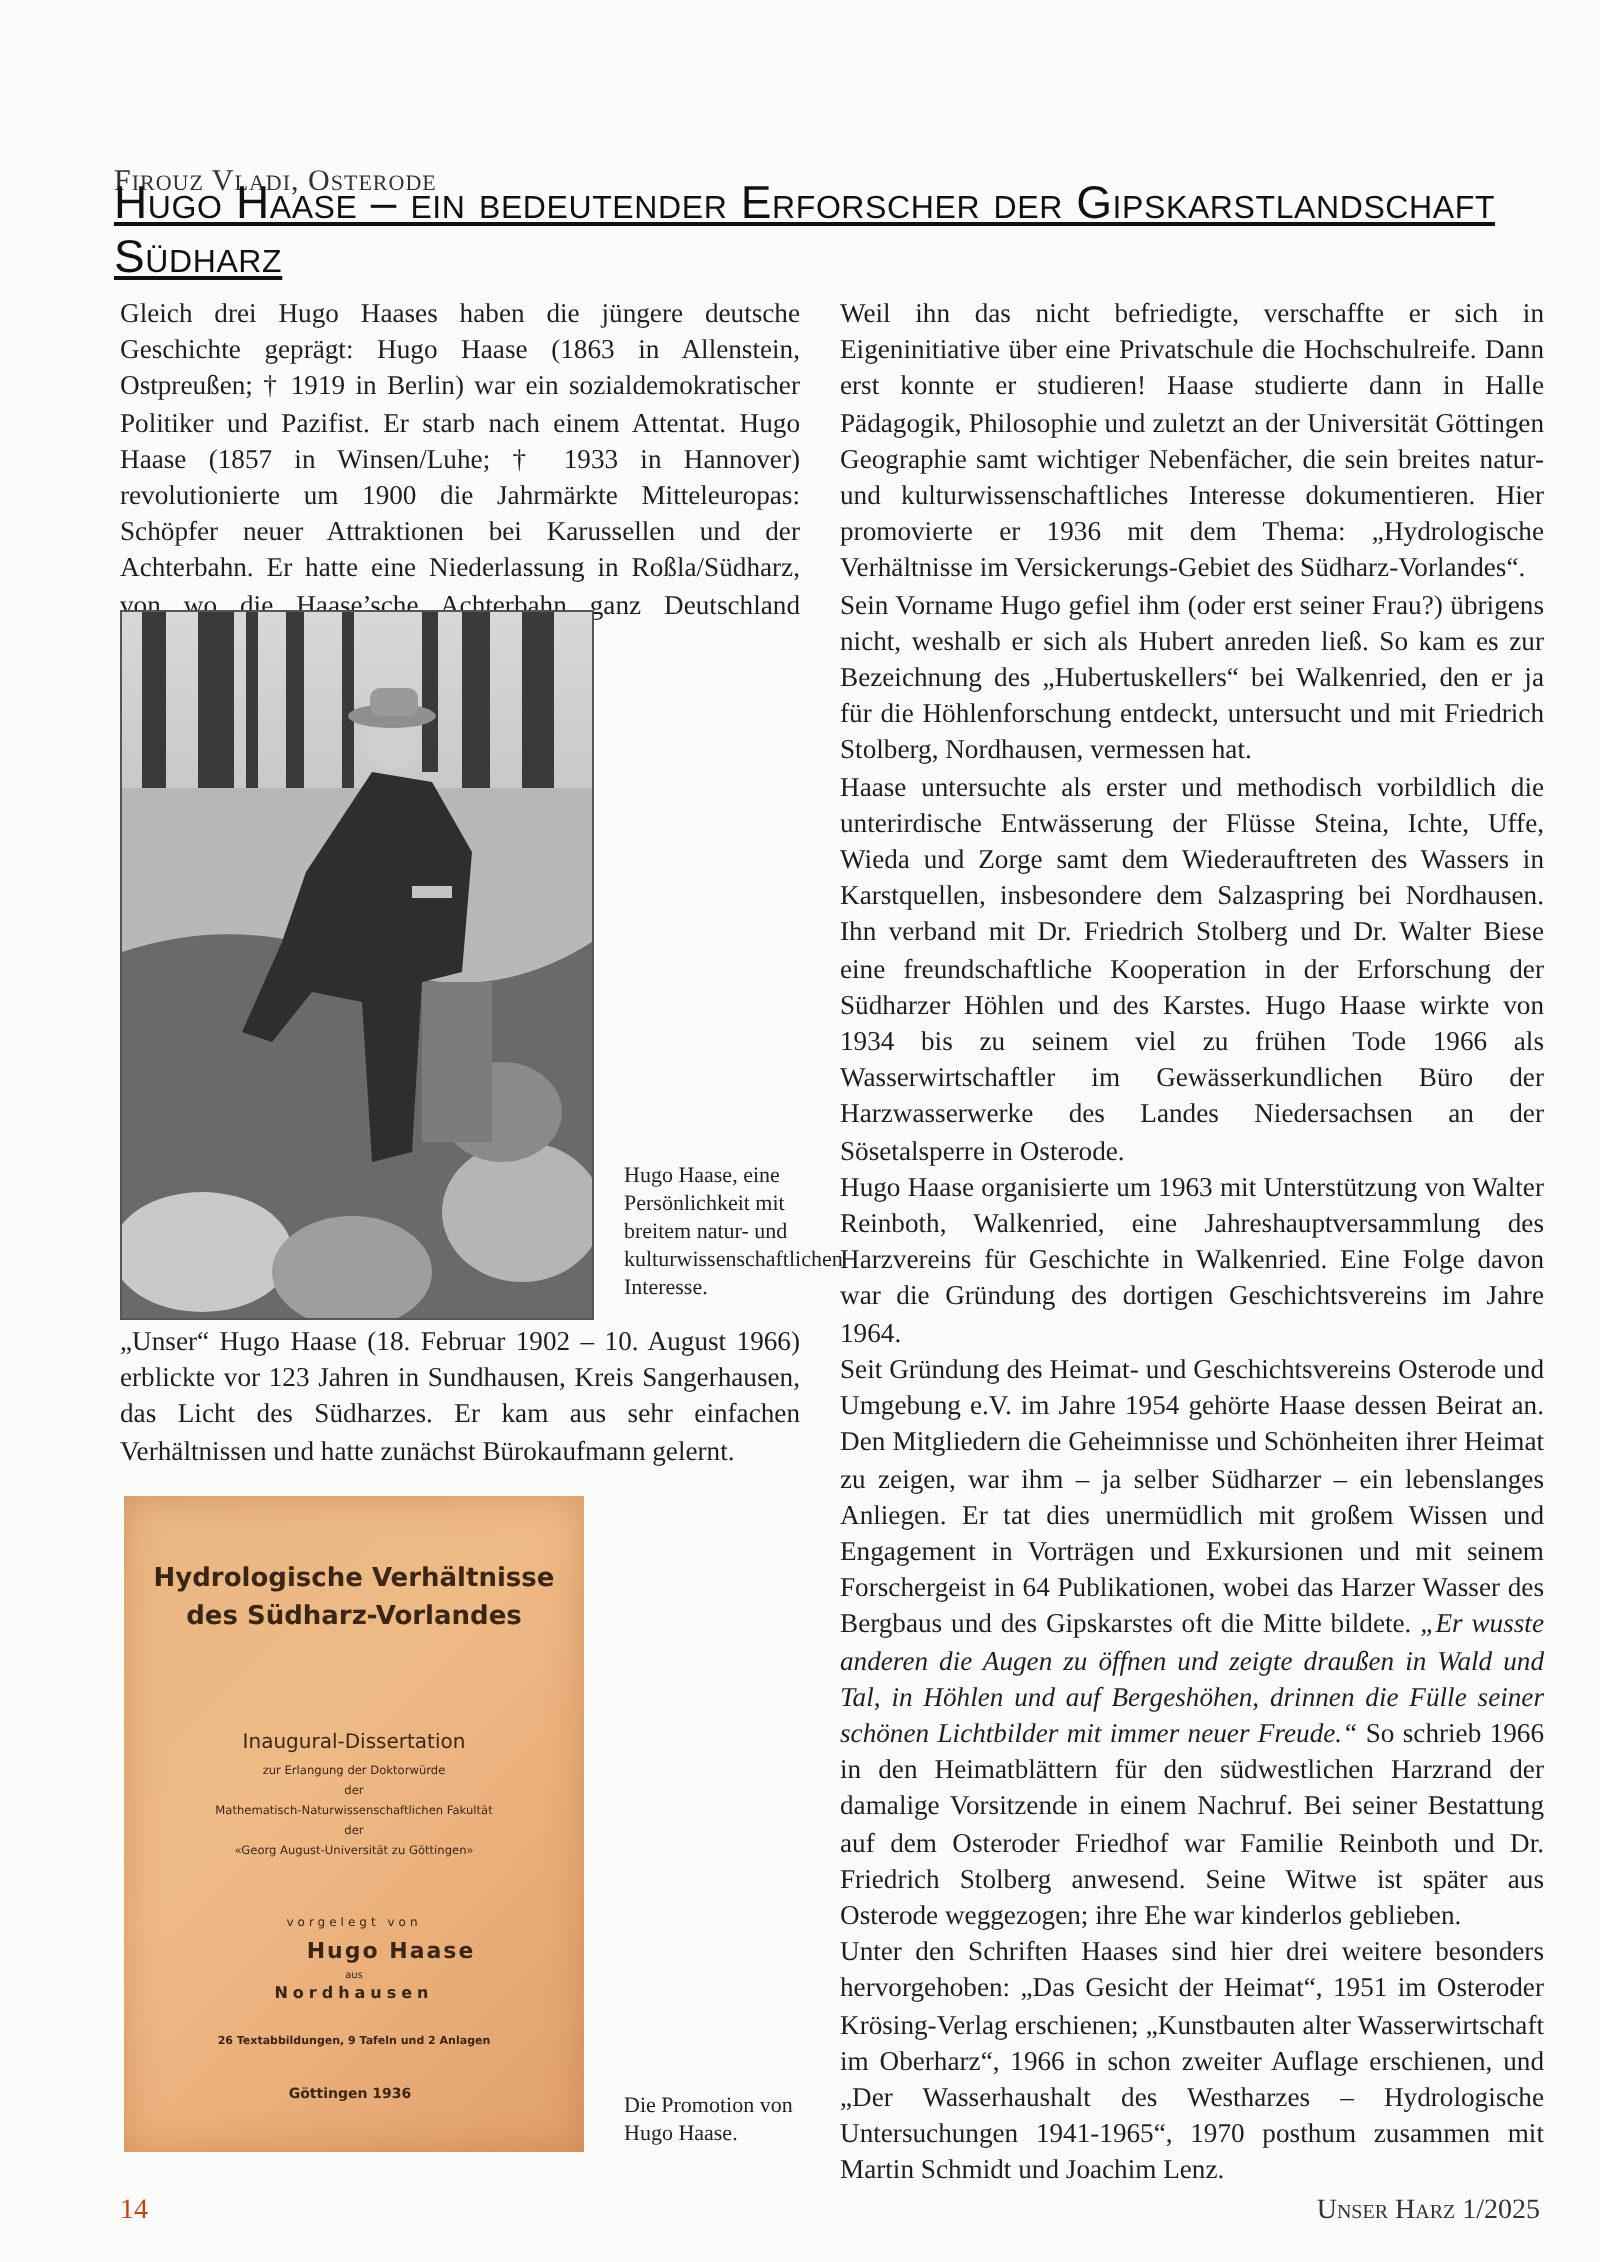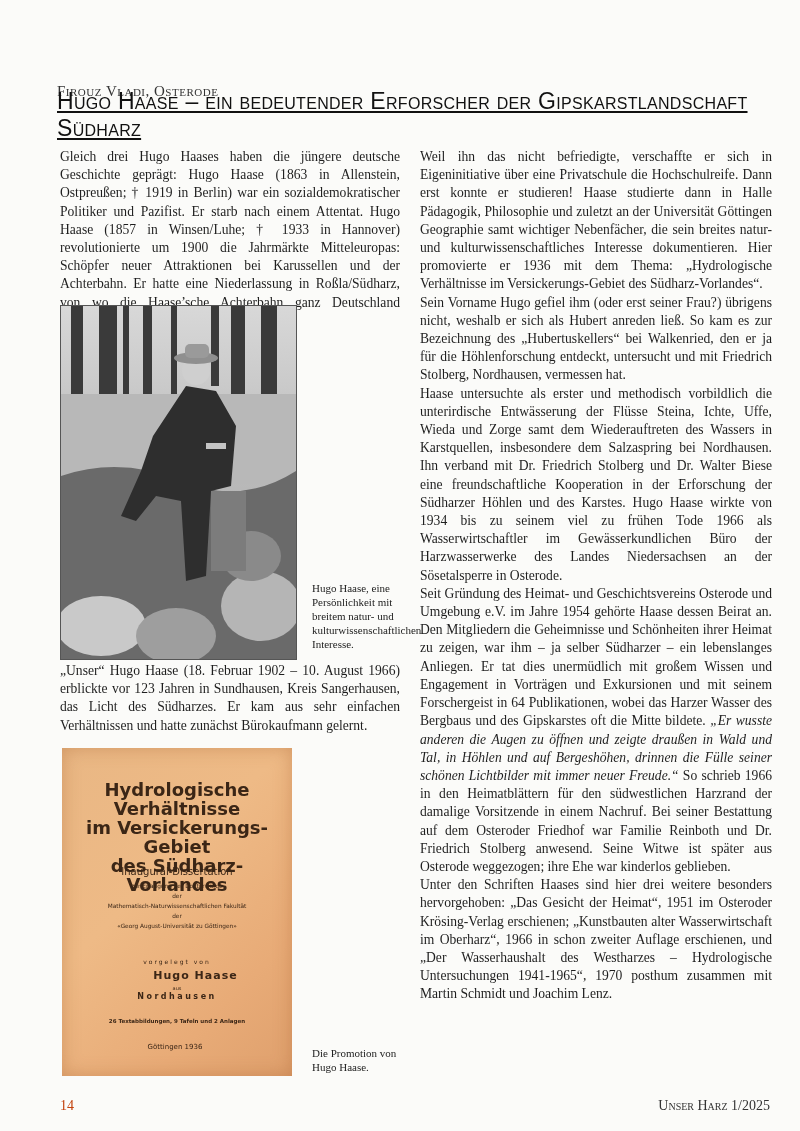--- a/index.html
+++ b/index.html
@@ -9,30 +9,30 @@
   .col { position:absolute; font-size:13.6px; line-height:18.2px; text-align:justify; hyphens:auto; }
   .col p { margin:0; }
   .left1 { left:60px; top:148px; width:340px; }
   .left2 { left:60px; top:662px; width:340px; }
   .right { left:420px; top:148px; width:352px; }
   .photo { position:absolute; left:60px; top:305px; width:235px; height:353px; overflow:hidden; background:#8a8a8a; border:1px solid #555; }
   .caption { position:absolute; left:312px; font-size:11px; line-height:14px; color:#222; }
   .cap1 { top:581px; width:90px; }
   .cap2 { top:1046px; width:90px; }
   .cover { position:absolute; left:62px; top:748px; width:230px; height:328px; background:linear-gradient(135deg,#e9b784 0%,#eeba86 40%,#e8ab77 75%,#dfa06d 100%); box-shadow:inset 0 0 18px rgba(160,90,40,0.35); font-family:"DejaVu Sans","Liberation Sans",sans-serif; color:#3b2616; text-align:center; }
-  .cover .t { position:absolute; top:32px; left:0; right:0; font-weight:bold; font-size:18px; line-height:19px; }
+  .cover .t { position:absolute; top:32px; left:0; right:0; font-weight:bold; font-size:13px; line-height:19px; }
   .cover .sub1 { position:absolute; top:118px; left:0; right:0; font-size:10px; }
   .cover .small { font-size:5.8px; line-height:10px; }
   .cover .sub2 { position:absolute; top:133px; left:0; right:0; }
   .cover .vorg { position:absolute; top:210px; left:0; right:0; font-size:6px; letter-spacing:2px; }
   .cover .name { position:absolute; top:221px; left:0; right:0; font-size:11px; font-weight:bold; letter-spacing:1px;padding-left:37px; }
   .cover .aus { position:absolute; top:237px; left:0; right:0; font-size:5px; }
   .cover .ort { position:absolute; top:244px; left:0; right:0; font-size:8px; letter-spacing:2.5px; font-weight:bold; }
   .cover .anl { position:absolute; top:270px; left:0; right:0; font-size:5.5px; font-weight:bold; }
-  .cover .year { position:absolute; top:295px; left:0; right:4px; font-size:7px; font-weight:normal; }
+  .cover .year { position:absolute; top:295px; left:0; right:4px; font-size:7px; font-weight:bold; }
   .footer-page { position:absolute; left:60px; top:1098px; font-size:14px; color:#c2410c; }
   .footer-mag { position:absolute; right:30px; top:1098px; font-size:14px; font-variant:small-caps; color:#333; }
   em { font-style:italic; }
 </style>
 </head>
 <body>
 
 <div class="author">Firouz Vladi, Osterode</div>
 <h1 class="title" style="margin:0;text-decoration:underline;">Hugo Haase – ein bedeutender Erforscher der Gipskarstlandschaft Südharz</h1>
 
@@ -75,21 +75,20 @@
 </div>
 <div class="caption cap1">Hugo Haase, eine Persönlichkeit mit breitem natur- und kulturwissenschaftlichen Interesse.</div>
 
 <div class="col left2">
   <p>„Unser“ Hugo Haase (18. Februar 1902 – 10. August 1966) erblickte vor 123 Jahren in Sundhausen, Kreis Sangerhausen, das Licht des Südharzes. Er kam aus sehr einfachen Verhältnissen und hatte zunächst Bürokaufmann gelernt.</p>
 </div>
 
 <div class="cover">
   <div class="t">
     <div>Hydrologische Verhältnisse</div>
-    <div>im Versickerungs-Gebiet</div>
     <div>des Südharz-Vorlandes</div>
   </div>
   <div class="sub1">Inaugural-Dissertation</div>
   <div class="sub2 small">
     <div>zur Erlangung der Doktorwürde</div>
     <div>der</div>
     <div>Mathematisch-Naturwissenschaftlichen Fakultät</div>
     <div>der</div>
     <div>«Georg August-Universität zu Göttingen»</div>
   </div>
@@ -99,18 +98,19 @@
   <div class="ort">Nordhausen</div>
   <div class="anl">26 Textabbildungen, 9 Tafeln und 2 Anlagen</div>
   <div class="year">Göttingen 1936</div>
 </div>
 <div class="caption cap2">Die Promotion von Hugo Haase.</div>
 
 <div class="col right">
   <p>Weil ihn das nicht befriedigte, verschaffte er sich in Eigeninitiative über eine Privatschule die Hochschulreife. Dann erst konnte er studieren! Haase studierte dann in Halle Pädagogik, Philosophie und zuletzt an der Universität Göttingen Geographie samt wichtiger Nebenfächer, die sein breites natur- und kulturwissenschaftliches Interesse dokumentieren. Hier promovierte er 1936 mit dem Thema: „Hydrologische Verhältnisse im Versickerungs-Gebiet des Südharz-Vorlandes“.</p>
   <p>Sein Vorname Hugo gefiel ihm (oder erst seiner Frau?) übrigens nicht, weshalb er sich als Hubert anreden ließ. So kam es zur Bezeichnung des „Hubertuskellers“ bei Walkenried, den er ja für die Höhlenforschung entdeckt, untersucht und mit Friedrich Stolberg, Nordhausen, vermessen hat.</p>
   <p>Haase untersuchte als erster und methodisch vorbildlich die unterirdische Entwässerung der Flüsse Steina, Ichte, Uffe, Wieda und Zorge samt dem Wiederauftreten des Wassers in Karstquellen, insbesondere dem Salzaspring bei Nordhausen. Ihn verband mit Dr. Friedrich Stolberg und Dr. Walter Biese eine freundschaftliche Kooperation in der Erforschung der Südharzer Höhlen und des Karstes. Hugo Haase wirkte von 1934 bis zu seinem viel zu frühen Tode 1966 als Wasserwirtschaftler im Gewässerkundlichen Büro der Harzwasserwerke des Landes Niedersachsen an der Sösetalsperre in Osterode.</p>
+  <p>Hugo Haase organisierte um 1963 mit Unterstützung von Walter Reinboth, Walkenried, eine Jahreshauptversammlung des Harzvereins für Geschichte in Walkenried. Eine Folge davon war die Gründung des dortigen Geschichtsvereins im Jahre 1964.</p>
   <p><span>Seit Gründung des Heimat- und Geschichtsvereins Osterode und Umgebung e.V. im Jahre 1954 gehörte Haase dessen Beirat an. Den Mitgliedern die Geheimnisse und Schönheiten ihrer Heimat zu zeigen, war ihm – ja selber Südharzer – ein lebenslanges Anliegen. Er tat dies unermüdlich mit großem Wissen und Engagement in Vorträgen und Exkursionen und mit seinem Forschergeist in 64 Publikationen, wobei das Harzer Wasser des Bergbaus und des Gipskarstes oft die Mitte bildete. </span><em>„Er wusste anderen die Augen zu öffnen und zeigte draußen in Wald und Tal, in Höhlen und auf Bergeshöhen, drinnen die Fülle seiner schönen Lichtbilder mit immer neuer Freude.“</em><span> So schrieb 1966 in den Heimatblättern für den südwestlichen Harzrand der damalige Vorsitzende in einem Nachruf. Bei seiner Bestattung auf dem Osteroder Friedhof war Familie Reinboth und Dr. Friedrich Stolberg anwesend. Seine Witwe ist später aus Osterode weggezogen; ihre Ehe war kinderlos geblieben.</span></p>
   <p>Unter den Schriften Haases sind hier drei weitere besonders hervorgehoben: „Das Gesicht der Heimat“, 1951 im Osteroder Krösing-Verlag erschienen; „Kunstbauten alter Wasserwirtschaft im Oberharz“, 1966 in schon zweiter Auflage erschienen, und „Der Wasserhaushalt des Westharzes – Hydrologische Untersuchungen 1941-1965“, 1970 posthum zusammen mit Martin Schmidt und Joachim Lenz.</p>
 </div>
 
 <div class="footer-page">14</div>
 <div class="footer-mag">Unser Harz 1/2025</div>
 
 </body></html>

